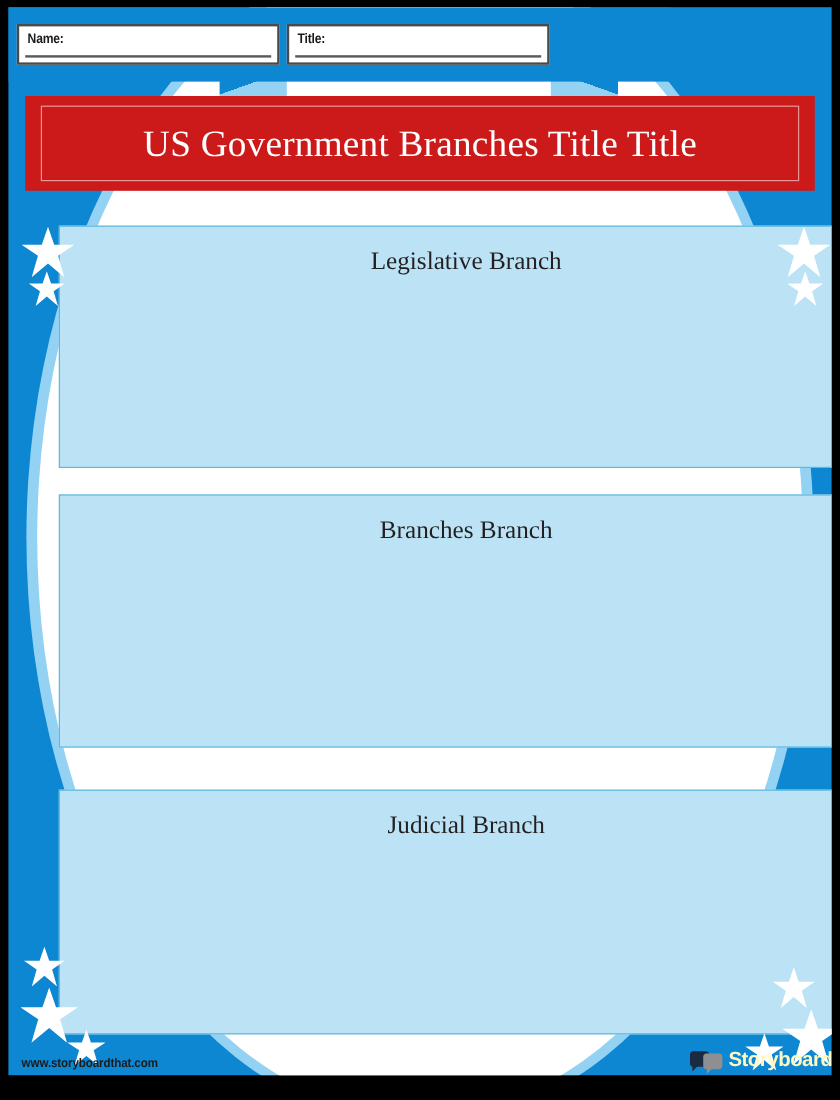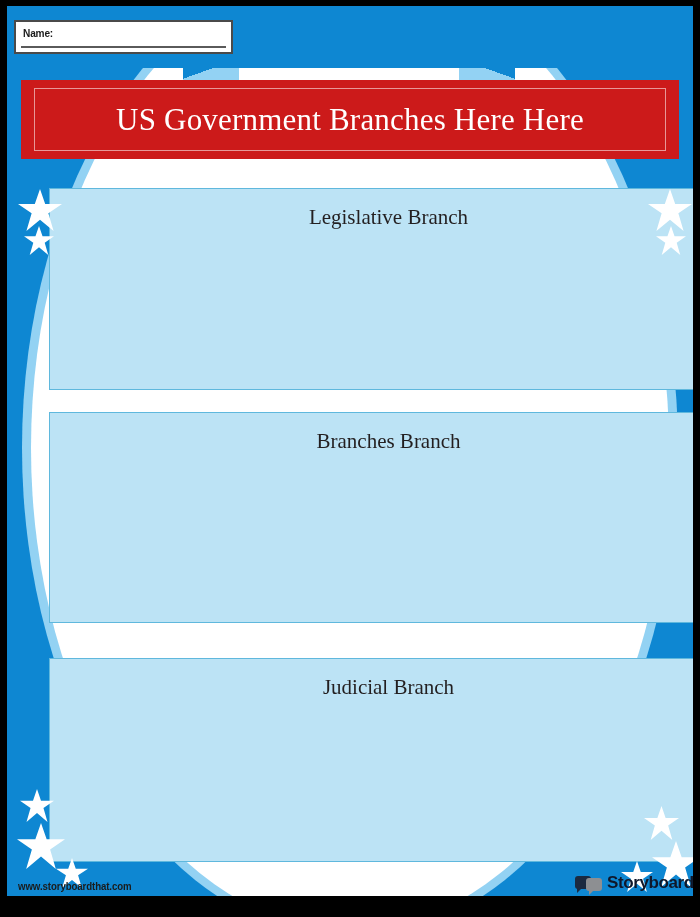--- a/index.html
+++ b/index.html
@@ -230,46 +230,50 @@
   .bubble-front::after {
     content: "";
     position: absolute;
     left: 3px; bottom: -4px;
     border-left: 5px solid #8d8f92;
     border-bottom: 5px solid transparent;
   }
   .logo-word-1 {
     font-size: 17px;
     font-weight: bold;
-    color: #0f172a;
+    color: #fef9c3;
     letter-spacing: -0.4px;
     font-family: "Liberation Sans", sans-serif;
   }
 </style>
 </head>
 <body>
 
 <div id="poster">
 
   <div class="oval-outer"></div>
   <div class="oval-inner"></div>
 
   <div class="wedge wedge-a"></div>
   <div class="wedge wedge-b"></div>
 
   <div class="header-row">
     <div class="field field-name">
       <div class="field-label">Name:</div>
       <div class="field-rule"></div>
     </div>
+    <div class="field field-title">
+      <div class="field-label">Title:</div>
+      <div class="field-rule"></div>
+    </div>
   </div>
 
   <div class="title-banner">
     <div class="title-banner-inner">
-      <div class="title-text">US Government Branches Here Here</div>
+      <div class="title-text">US Government Branches Title Title</div>
     </div>
   </div>
 
   <div class="branch-box box-1">
     <div class="branch-box-inner">
       <div class="branch-label">Legislative Branch</div>
     </div>
   </div>
 
   <div class="branch-box box-2">

